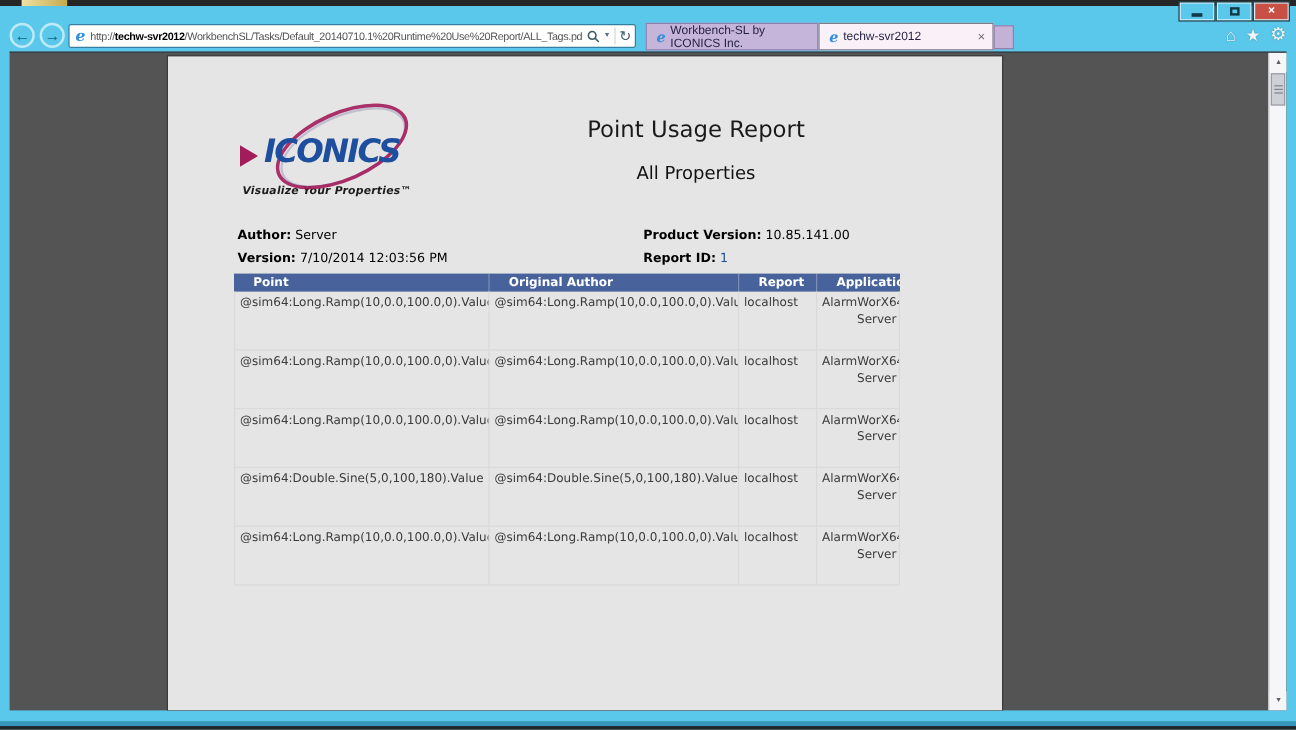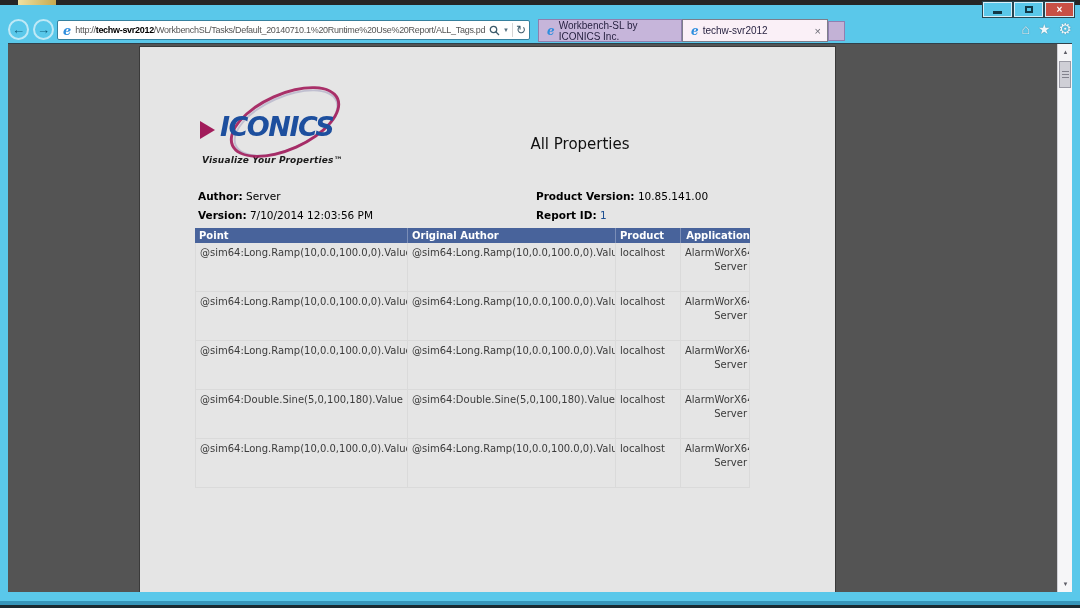--- a/index.html
+++ b/index.html
@@ -86,21 +86,21 @@
        font-size:15px;color:#111;}
   
   .meta{position:absolute;font-size:10.5px;color:#000;white-space:nowrap;}
   .meta b{font-weight:bold;}
   .m0{left:58px;top:143px;} .m1{left:396px;top:143px;}
   .m2{left:58px;top:162px;} .m3{left:396px;top:162px;}
   .m3 .val{color:#1d4f91;}
   
   .ptable{position:absolute;left:55px;top:181px;width:555px;font-size:10px;}
   .thead{display:flex;background:var(--table-header);height:15px;align-items:center;}
-  .hcell{color:#fff;font-weight:bold;padding-left:4px;box-sizing:border-box;height:15px;
+  .hcell{color:#fff;font-weight:bold;padding-left:16px;box-sizing:border-box;height:15px;
        line-height:15px;border-right:1px solid rgba(255,255,255,.28);overflow:hidden;white-space:nowrap;}
   .hcell:last-child{border-right:none;}
   .trow{display:flex;height:48px;border-bottom:1px solid #dadada;}
   .tcell{padding:3px 2px 0 4px;box-sizing:border-box;border-right:1px solid #dadada;
        color:#3b3b3b;line-height:1.35;overflow:hidden;}
   .tcell.c0{border-left:1px solid #dadada;}
   .c0{width:213px;} .c1{width:208px;} .c2{width:65px;} .c3{width:69px;text-align:right;}
   
   .pagefoot{position:absolute;left:0;top:480px;width:730px;text-align:center;
        font-size:10.5px;color:#3a4168;}
@@ -171,32 +171,33 @@
   <div class="page">
 
     <div class="logo">
       <div class="swoosh2"></div>
       <div class="swoosh1"></div>
       <div class="logo-tri"></div>
       <div class="logo-word">ICONICS</div>
       <div class="logo-tag">Visualize Your Properties™</div>
     </div>
 
+    <div class="rpt-title">Point Usage Report</div>
     <div class="rpt-subtitle">All Properties</div>
 
     <div class="meta m0"><b>Author:</b> <span class="val">Server</span></div>
     <div class="meta m1"><b>Product Version:</b> <span class="val">10.85.141.00</span></div>
     <div class="meta m2"><b>Version:</b> <span class="val">7/10/2014 12:03:56 PM</span></div>
     <div class="meta m3"><b>Report ID:</b> <span class="val">1</span></div>
 
     <div class="ptable">
       <div class="thead">
           <div class="hcell c0">Point</div>
           <div class="hcell c1">Original Author</div>
-          <div class="hcell c2">Product</div>
+          <div class="hcell c2">Report</div>
           <div class="hcell c3">Application</div>
         </div>
       <div>
           <div class="trow">
             <div class="tcell c0">@sim64:Long.Ramp(10,0.0,100.0,0).Value</div>
             <div class="tcell c1">@sim64:Long.Ramp(10,0.0,100.0,0).Value</div>
             <div class="tcell c2">localhost</div>
             <div class="tcell c3">AlarmWorX64 Server</div>
           </div>
           <div class="trow">

